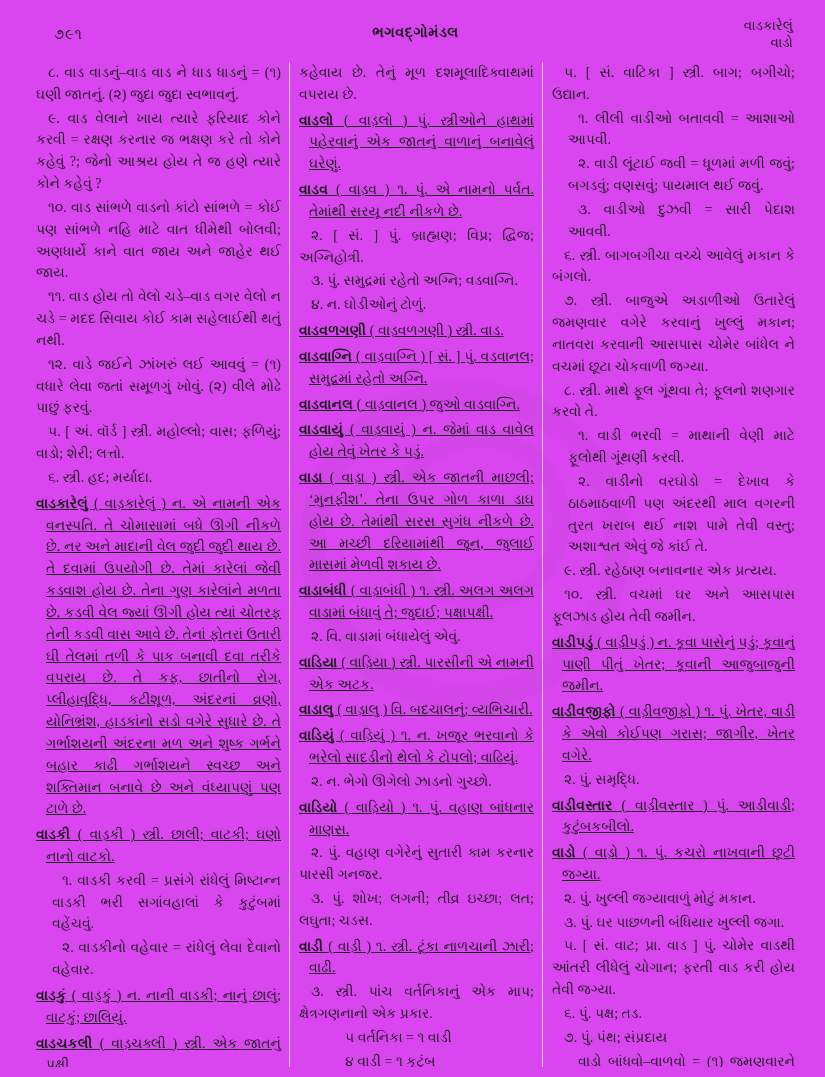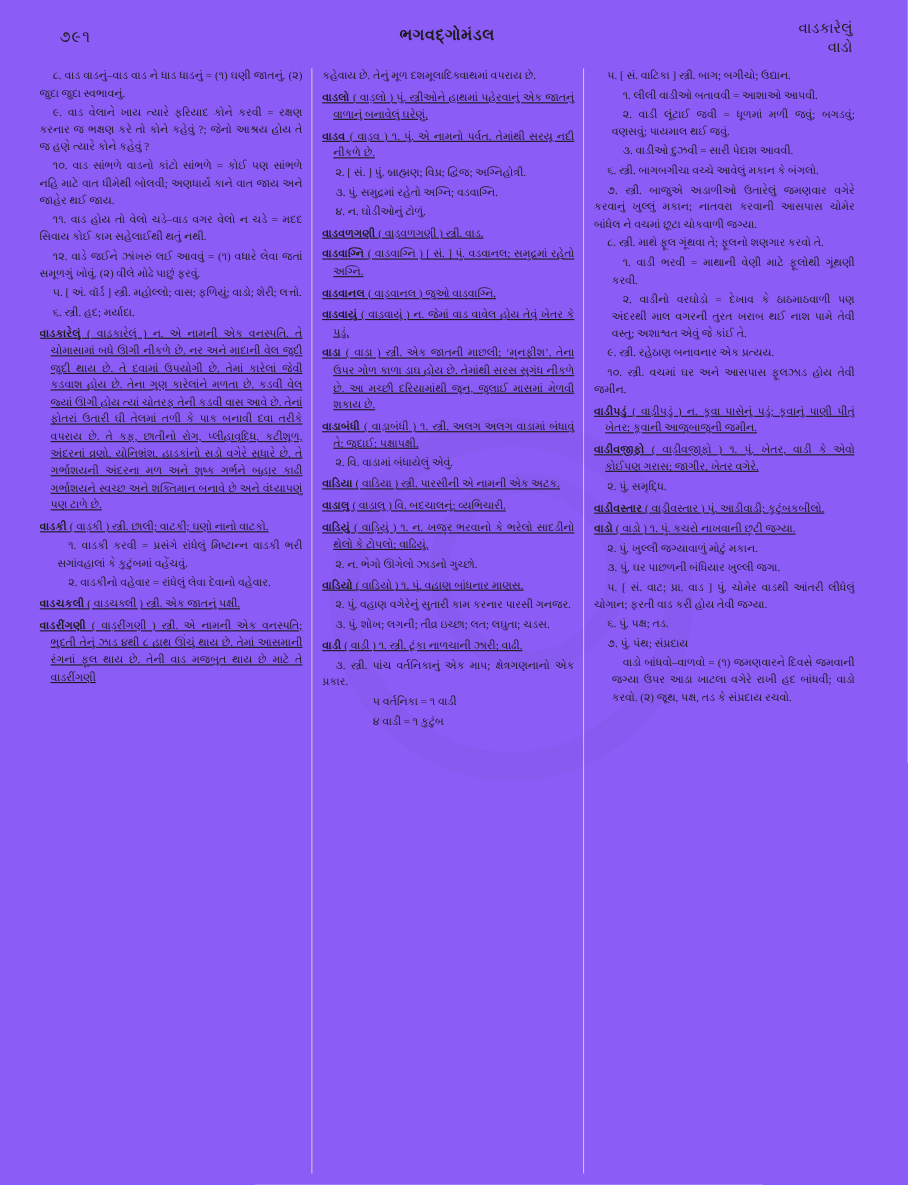--- a/index.html
+++ b/index.html
@@ -6,22 +6,22 @@
   html, body { width: 825px; height: 1077px; }
   body {
     font-family: "Liberation Serif", "DejaVu Serif", serif;
     background: #ffffff;
     color: #1c1c1c;
     overflow: hidden;
     position: relative;
   }
   .page {
     position: absolute; inset: 0;
-    background: #8b5cf6;
-    padding: 18px 48px 10px 36px;
+    background: #d946ef;
+    padding: 18px 30px 10px 36px;
   }
   
   .watermark {
     position: absolute; left: 300px; top: 380px;
     width: 330px; height: 330px;
     border: 26px solid rgba(60,60,55,0.035);
     border-radius: 50%;
     pointer-events: none;
   }
   .watermark2 {
@@ -42,21 +42,21 @@
   .guide-words .gw { display: block; }
 
   main.cols {
     display: flex;
     height: 1005px;
     overflow: hidden;
   }
   section.col {
     width: 253px;
     padding-right: 8px;
-    font-size: 10px;
+    font-size: 14px;
     line-height: 1.56;
     text-align: justify;
     overflow: hidden;
   }
   section.col + section.col {
     border-left: 1px solid #c8c8c2;
     padding-left: 9px;
   }
   section.col:last-child { padding-right: 0; }
 
@@ -91,20 +91,21 @@
         <p class="blk num">૯. વાડ વેલાને ખાય ત્યારે ફરિયાદ કોને કરવી = રક્ષણ કરનાર જ ભક્ષણ કરે તો કોને કહેવું ?; જેનો આશ્રય હોય તે જ હણે ત્યારે કોને કહેવું ?</p>
         <p class="blk num">૧૦. વાડ સાંભળે વાડનો કાંટો સાંભળે = કોઈ પણ સાંભળે નહિ માટે વાત ધીમેથી બોલવી; અણધાર્યે કાને વાત જાય અને જાહેર થઈ જાય.</p>
         <p class="blk num">૧૧. વાડ હોય તો વેલો ચડે–વાડ વગર વેલો ન ચડે = મદદ સિવાય કોઈ કામ સહેલાઈથી થતું નથી.</p>
         <p class="blk num">૧૨. વાડે જઈને ઝાંખરું લઈ આવવું = (૧) વધારે લેવા જતાં સમૂળગું ખોવું. (૨) વીલે મોઢે પાછું ફરવું.</p>
         <p class="blk num">૫. [ અં. વૉર્ડ ] સ્ત્રી. મહોલ્લો; વાસ; ફળિયું; વાડો; શેરી; લત્તો.</p>
         <p class="blk num">૬. સ્ત્રી. હદ; મર્યાદા.</p>
         <p class="blk entry"><b class="hw">વાડકારેલું </b>( વાડ઼કારેલું ) ન. એ નામની એક વનસ્પતિ. તે ચોમાસામાં બધે ઊગી નીકળે છે. નર અને માદાની વેલ જુદી જુદી થાય છે. તે દવામાં ઉપયોગી છે. તેમાં કારેલાં જેવી કડવાશ હોય છે. તેના ગુણ કારેલાંને મળતા છે. કડવી વેલ જ્યાં ઊગી હોય ત્યાં ચોતરફ તેની કડવી વાસ આવે છે. તેનાં ફોતરાં ઉતારી ઘી તેલમાં તળી કે પાક બનાવી દવા તરીકે વપરાય છે. તે કફ, છાતીનો રોગ, પ્લીહાવૃદ્ધિ, કટીશૂળ, અંદરનાં વ્રણો, યોનિભ્રંશ, હાડકાંનો સડો વગેરે સુધારે છે. તે ગર્ભાશયની અંદરના મળ અને શુષ્ક ગર્ભને બહાર કાઢી ગર્ભાશયને સ્વચ્છ અને શક્તિમાન બનાવે છે અને વંધ્યાપણું પણ ટાળે છે.</p>
         <p class="blk entry"><b class="hw">વાડકી </b>( વાડ઼કી ) સ્ત્રી. છાલી; વાટકી; ઘણો નાનો વાટકો.</p>
         <p class="blk sub">૧. વાડકી કરવી = પ્રસંગે રાંધેલું મિષ્ટાન્ન વાડકી ભરી સગાંવહાલાં કે કુટુંબમાં વહેંચવું.</p>
         <p class="blk sub">૨. વાડકીનો વહેવાર = રાંધેલું લેવા દેવાનો વહેવાર.</p>
+        <p class="blk entry"><b class="hw">વાડકું </b>( વાડ઼કું ) ન. નાની વાડકી; નાનું છાલું; વાટકું; છાલિયું.</p>
         <p class="blk entry"><b class="hw">વાડચકલી </b>( વાડ઼ચક્લી ) સ્ત્રી. એક જાતનું પક્ષી.</p>
         <p class="blk entry"><b class="hw">વાડરીંગણી </b>( વાડ઼રીંગણી ) સ્ત્રી. એ નામની એક વનસ્પતિ; ભુદતી તેનું ઝાડ ૪થી ૮ હાથ ઊંચું થાય છે. તેમાં આસમાની રંગનાં ફૂલ થાય છે. તેની વાડ મજબુત થાય છે માટે તે વાડરીંગણી</p>
       </section>
     <section class="col">
         <p class="blk plain">કહેવાય છે. તેનું મૂળ દશમૂલાદિક્વાથમાં વપરાય છે.</p>
         <p class="blk entry"><b class="hw">વાડલો </b>( વાડ઼લો ) પું. સ્ત્રીઓને હાથમાં પહેરવાનું એક જાતનું વાળાનું બનાવેલું ઘરેણું.</p>
         <p class="blk entry"><b class="hw">વાડવ </b>( વાડ઼વ ) ૧. પું. એ નામનો પર્વત. તેમાંથી સરયૂ નદી નીકળે છે.</p>
         <p class="blk num">૨. [ સં. ] પું. બ્રાહ્મણ; વિપ્ર; દ્વિજ; અગ્નિહોત્રી.</p>
         <p class="blk num">૩. પું. સમુદ્રમાં રહેતો અગ્નિ; વડવાગ્નિ.</p>
         <p class="blk num">૪. ન. ઘોડીઓનું ટોળું.</p>

